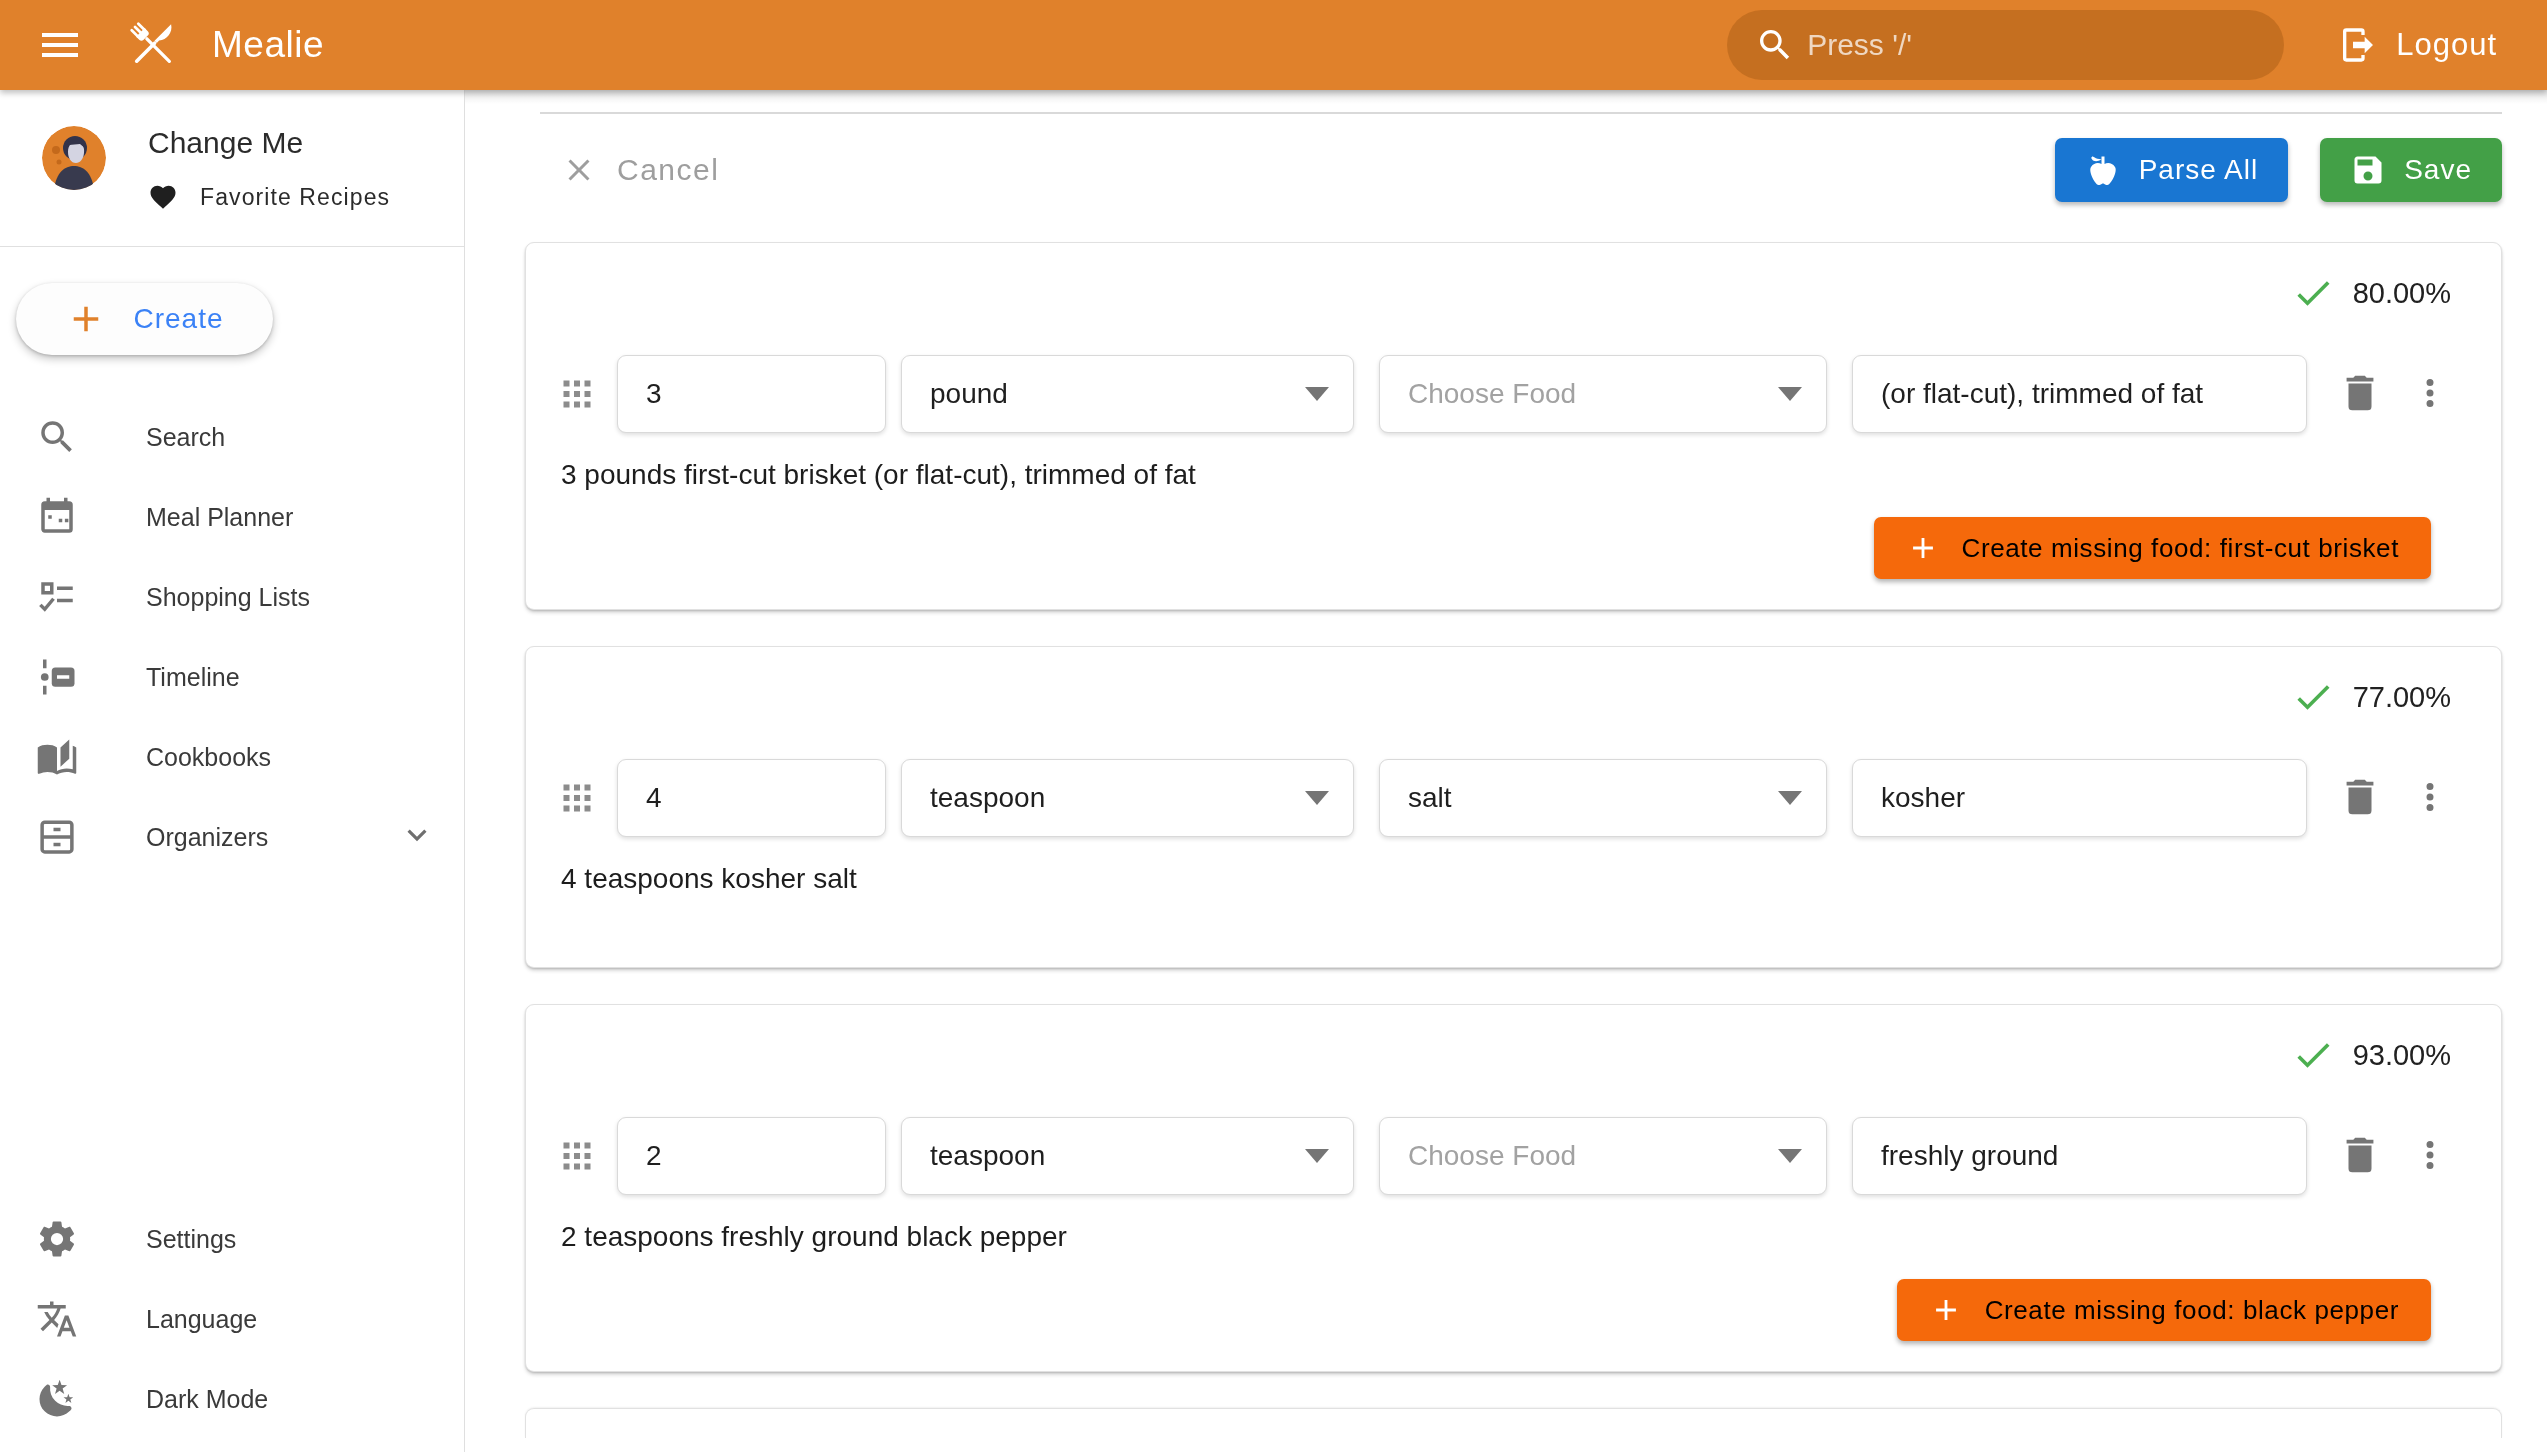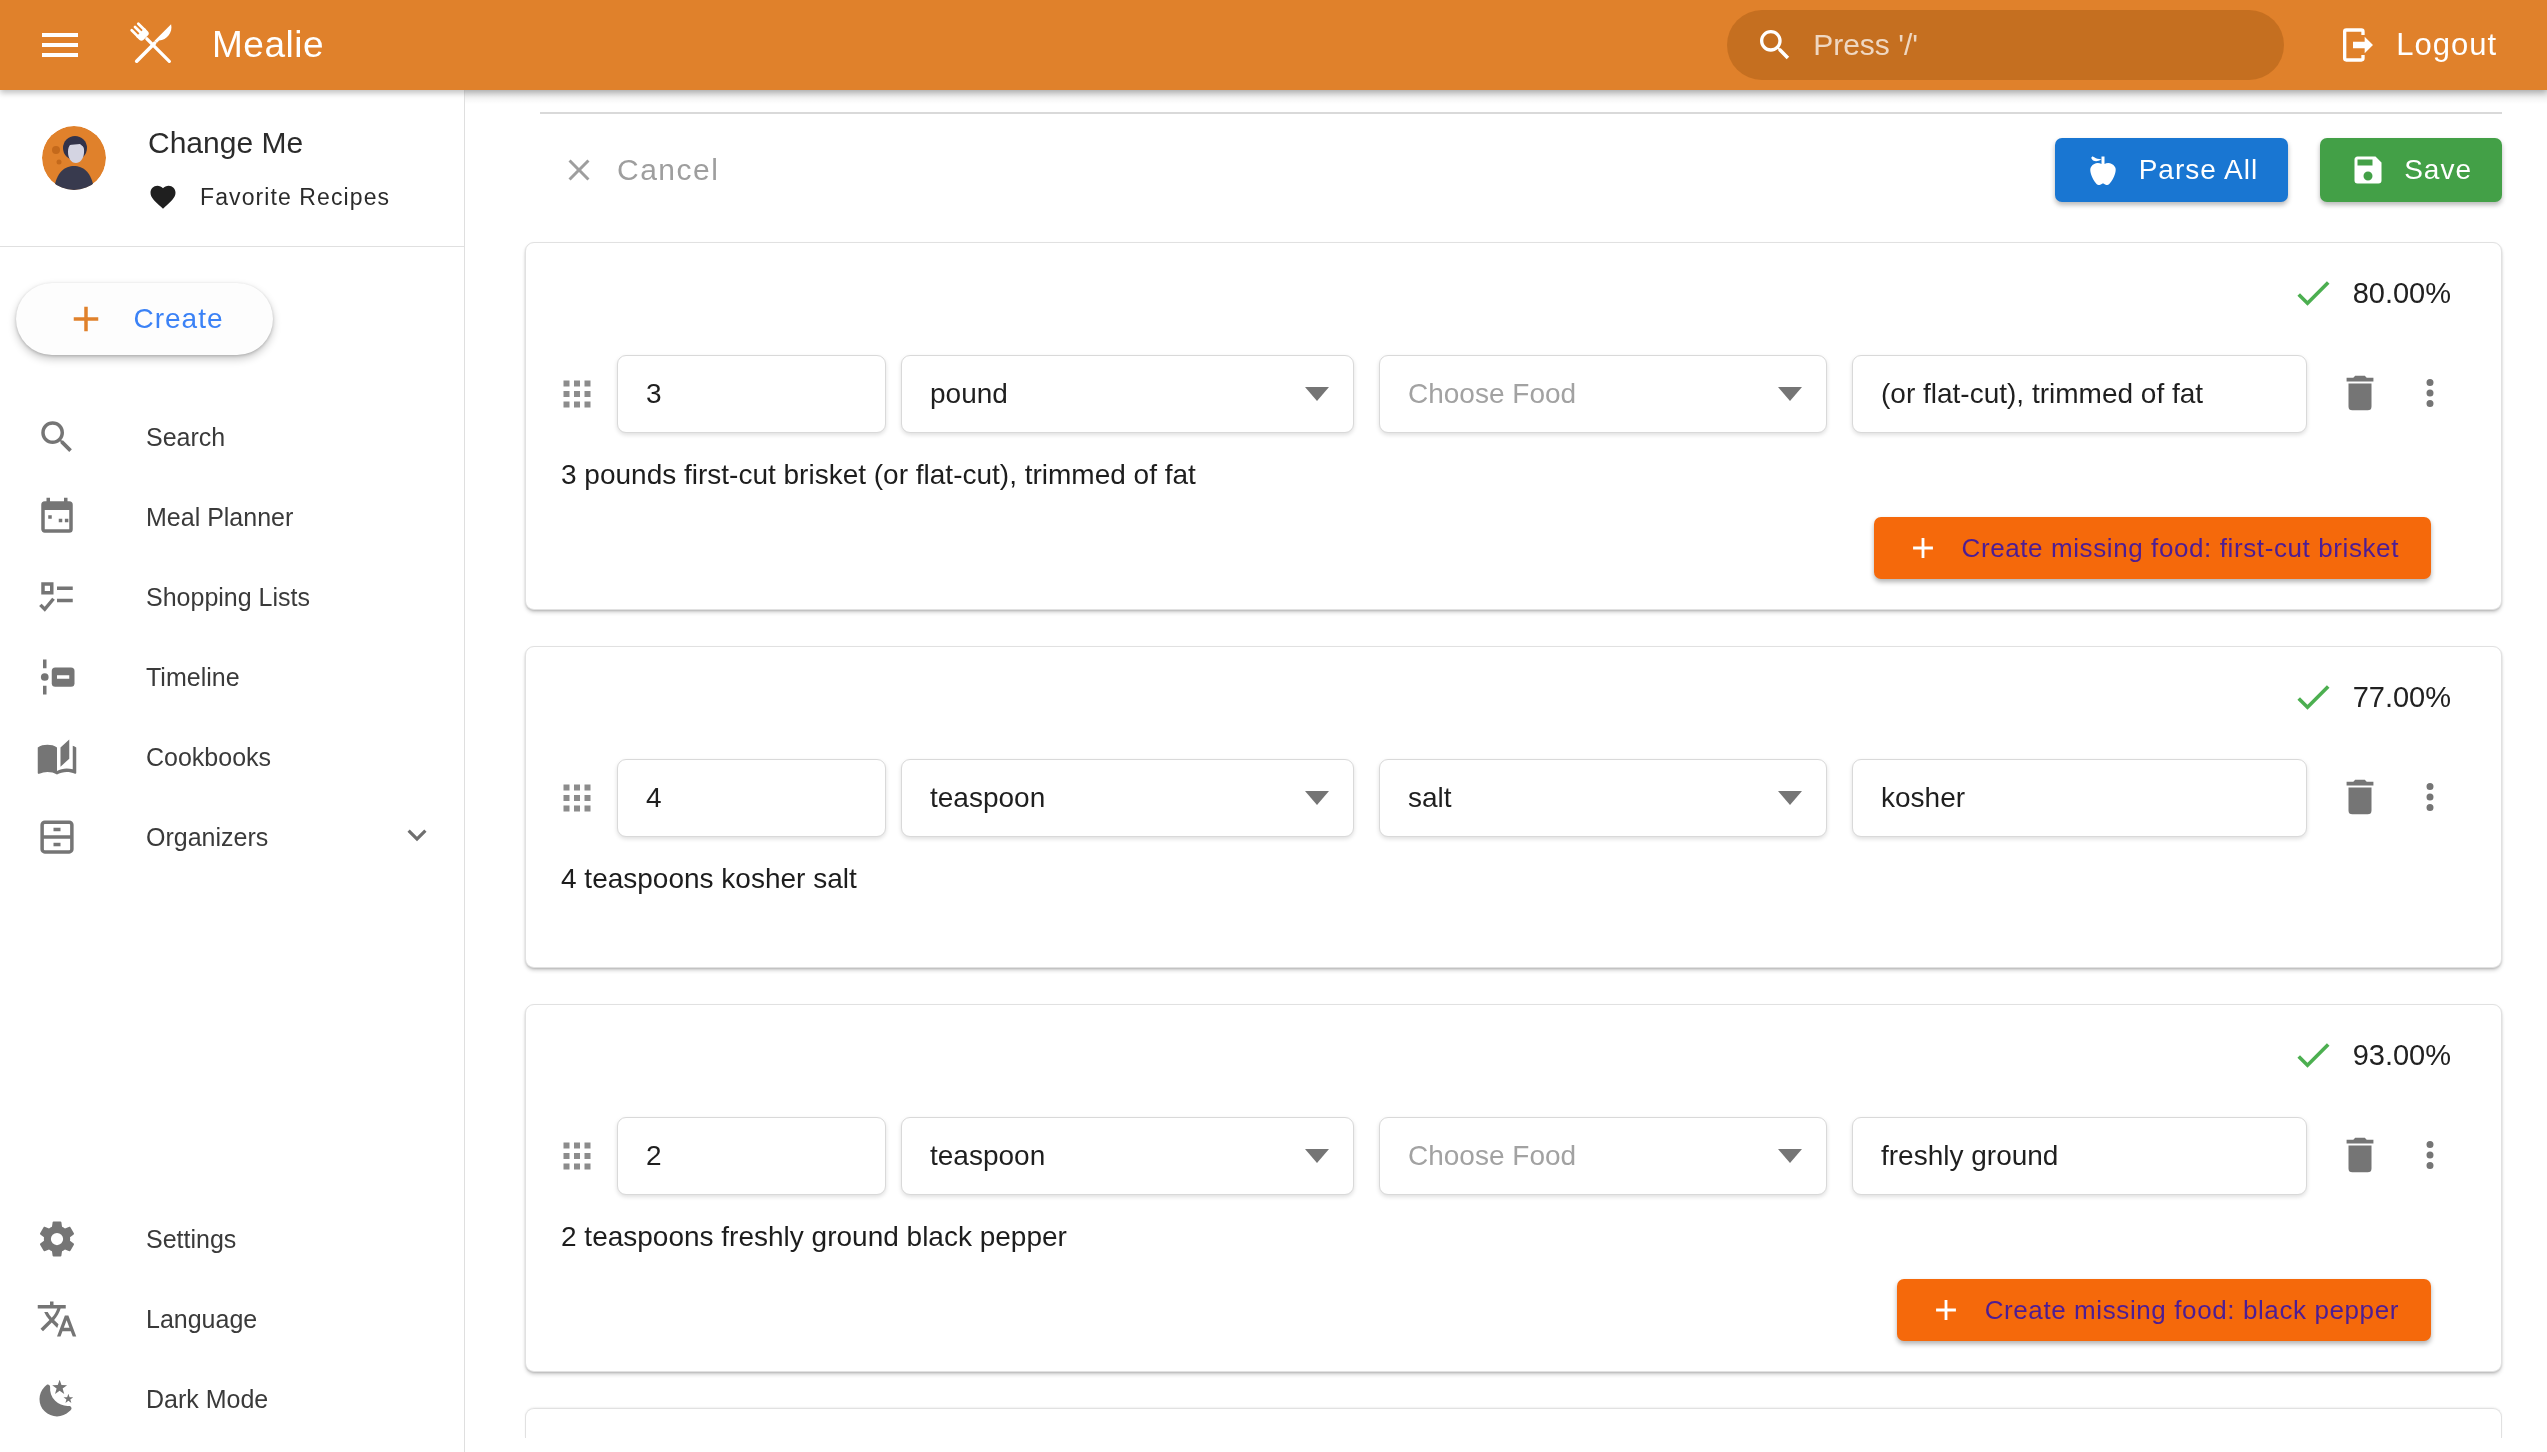--- a/index.html
+++ b/index.html
@@ -11,21 +11,21 @@
   .topbar { position:absolute; top:0; left:0; right:0; height:90px; background:#E0812B;
             display:flex; align-items:center; padding:0 36px; box-shadow:0 3px 6px rgba(0,0,0,.25); z-index:10; }
   .icon-btn { background:none; border:none; cursor:pointer; display:flex; align-items:center; justify-content:center; }
   .hamburger svg { width:48px; height:48px; fill:#fff; }
   .logo { margin-left:36px; width:66px; height:66px; }
   .app-title { color:#fff; font-size:37px; font-weight:500; margin-left:26px; letter-spacing:0.5px; }
   .topbar-spacer { flex:1; }
   .search-pill { width:557px; height:70px; background:#C56F20; border-radius:35px;
                  display:flex; align-items:center; padding:0 28px; }
   .search-pill svg { width:40px; height:40px; fill:#fff; flex:none; }
-  .search-pill input { flex:1; margin-left:18px; background:transparent; border:none; outline:none;
+  .search-pill input { flex:1; margin-left:12px; background:transparent; border:none; outline:none;
                        font:inherit; font-size:30px; color:#fff; }
   .search-pill input::placeholder { color:rgba(255,255,255,.72); }
   .logout-btn { display:flex; align-items:center; gap:18px; margin-left:40px; background:none; border:none;
                 color:#fff; font-family:inherit; font-size:31px; font-weight:500; letter-spacing:1px; cursor:pointer; height:70px; padding:0 14px; }
   .logout-btn svg { width:40px; height:40px; fill:#fff; }
 
   
   .sidebar { position:absolute; top:90px; left:0; bottom:0; width:465px; background:#fff;
              border-right:1px solid #DFDFDF; display:flex; flex-direction:column; }
   .user-block { display:flex; align-items:flex-start; padding:36px 20px 0 42px; }
@@ -92,21 +92,21 @@
   .note { flex:1; min-width:0; margin-left:25px; }
   .row-action { background:none; border:none; cursor:pointer; padding:0; }
   .trash { margin-left:30px; }
   .trash svg { width:46px; height:46px; fill:#757575; }
   .kebab { margin-left:26px; }
   .kebab svg { width:42px; height:42px; fill:#757575; }
 
   .original-text { margin-top:26px; font-size:28px; color:#1d1d1d; margin-left:2px; }
   .missing-row { margin-top:26px; display:flex; justify-content:flex-end; padding-right:20px; }
   .missing-btn { display:flex; align-items:center; gap:22px; height:62px; padding:0 32px; border:none; border-radius:7px;
-                 background:#F5690B; color:#4c1d95; cursor:pointer; font-family:inherit; font-size:26px; font-weight:500;
+                 background:#F5690B; color:#000000; cursor:pointer; font-family:inherit; font-size:26px; font-weight:500;
                  letter-spacing:0.6px; box-shadow:0 3px 5px rgba(0,0,0,.3); }
   .missing-btn svg { width:34px; height:34px; fill:#fff; }
 
   .card-partial { height:30px; border:1px solid #E1E1E1; border-bottom:none; border-radius:9px 9px 0 0;
                   box-shadow:0 -1px 2px rgba(0,0,0,.06); background:#fff; }
 </style>
 </head>
 <body>
 
 <div class="app">

